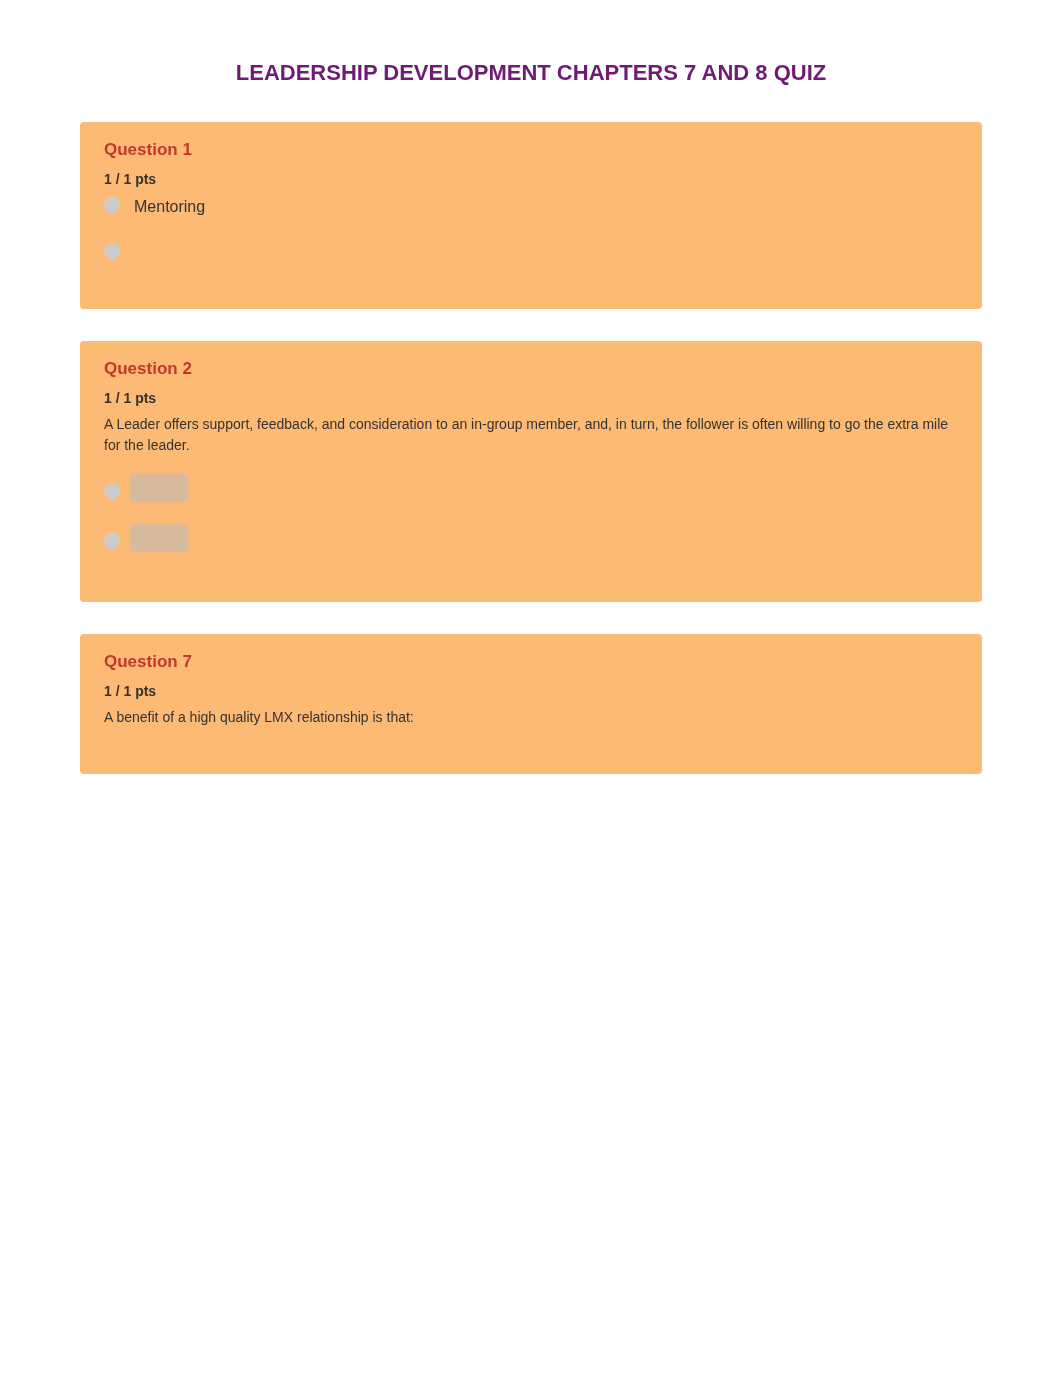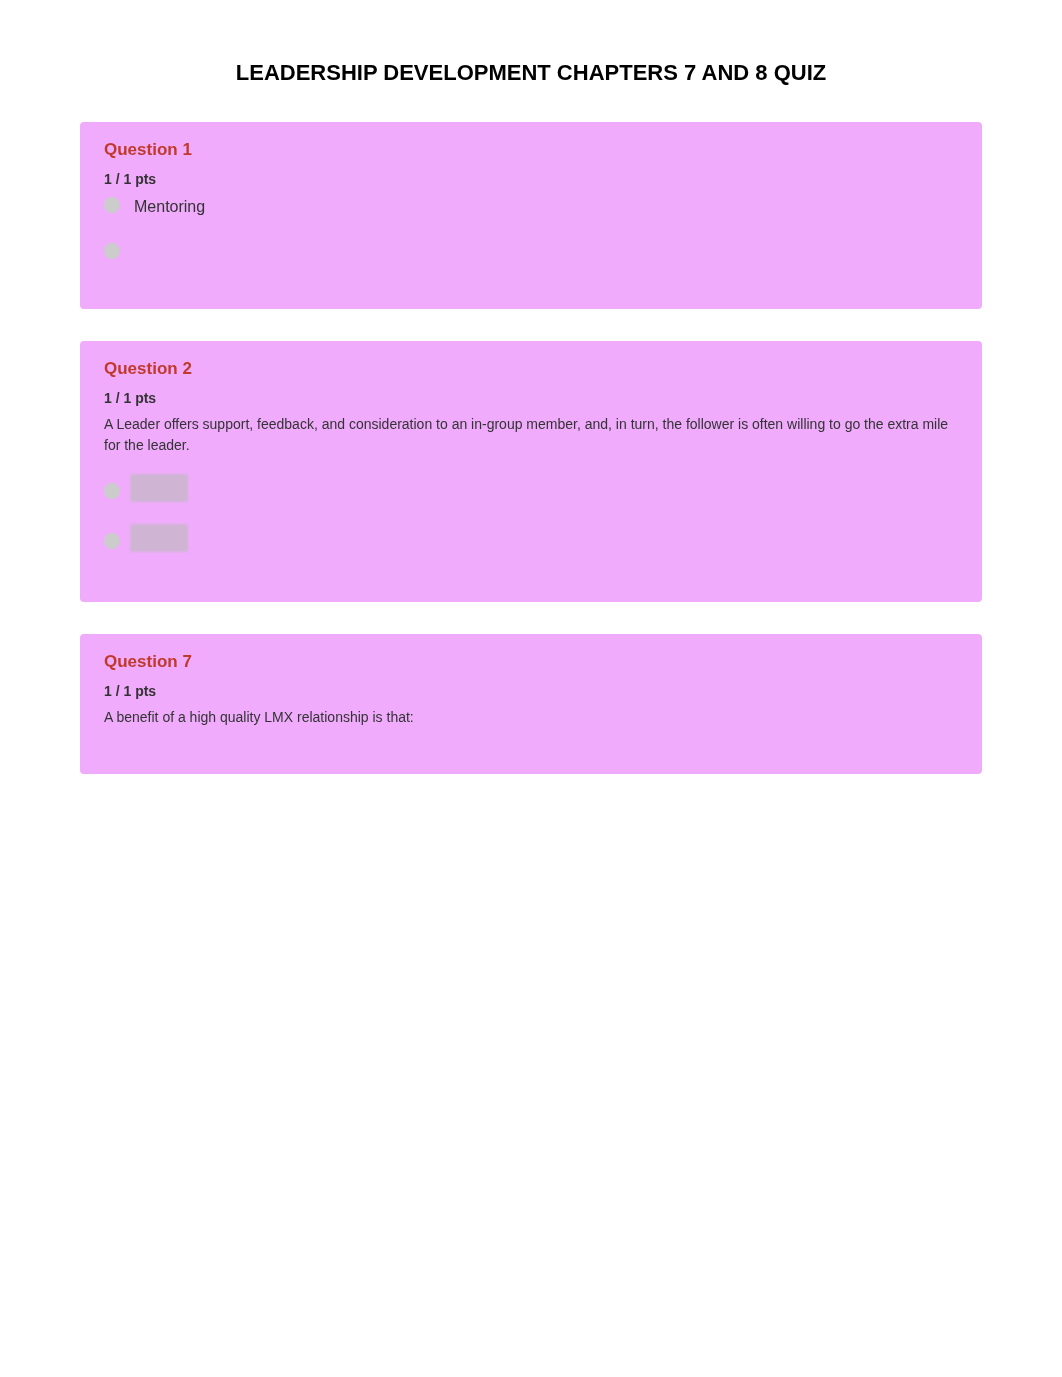--- a/index.html
+++ b/index.html
@@ -15,27 +15,27 @@
       color: #333333;
       width: 1062px;
       min-height: 1377px;
       padding: 40px 80px;
     }
 
     .page-title {
       text-align: center;
       font-size: 22px;
       font-weight: bold;
-      color: #000000;
+      color: #701a75;
       margin-bottom: 36px;
       margin-top: 20px;
     }
 
     .question-block {
-      background: #f0abfc;
+      background: #fdba74;
       border-radius: 4px;
       padding: 18px 24px 28px 24px;
       margin-bottom: 32px;
     }
 
     .question-header {
       font-size: 17px;
       font-weight: bold;
       color: #c0392b;
       margin-bottom: 4px;

